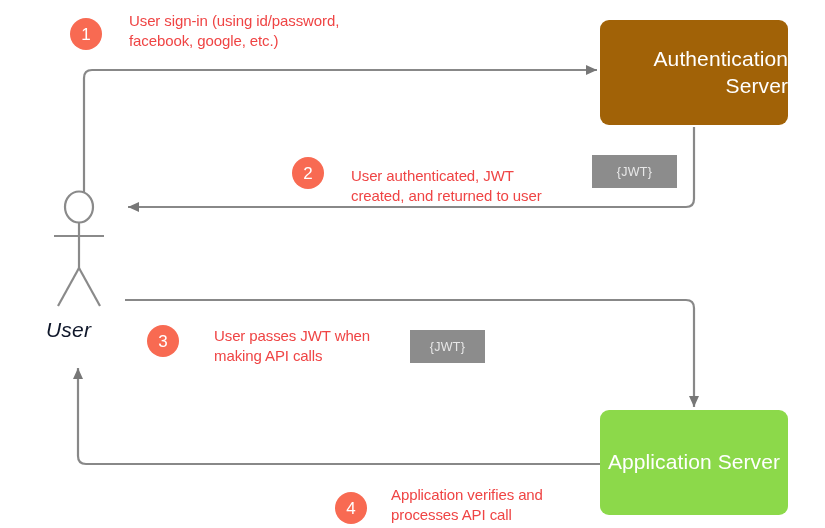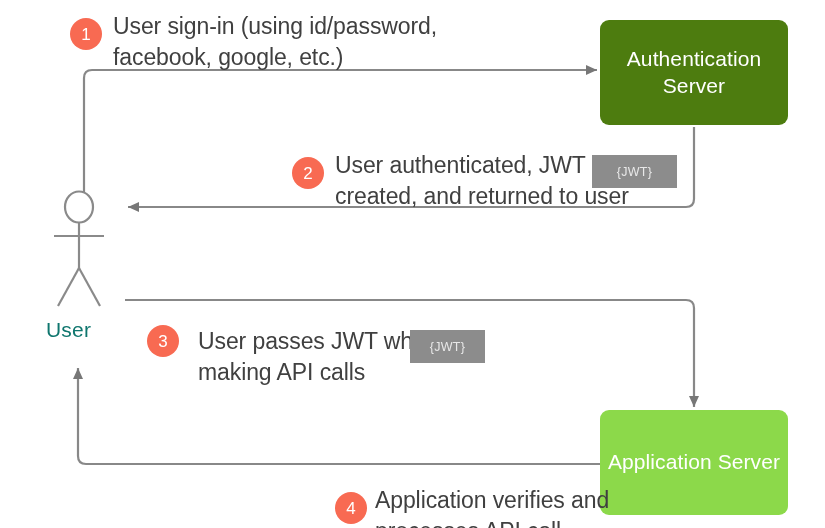--- a/index.html
+++ b/index.html
@@ -55,53 +55,55 @@
     color: #ffffff;
     font-size: 17px;
     font-weight: 400;
     display: flex;
     align-items: center;
     justify-content: center;
     line-height: 1;
   }
   .step-text {
     position: absolute;
-    color: #404040;
-    font-size: 23px;
+    color: #ef4444;
+    font-size: 15px;
     line-height: 1.33;
     white-space: pre-line;
     letter-spacing: -0.1px;
+    margin-left: 16px;
   }
   .jwt-badge {
     position: absolute;
     border-radius: 0;
     color: #e8e8e8;
     font-size: 12.5px;
     display: flex;
     align-items: center;
     justify-content: center;
     letter-spacing: 0.3px;
   }
   #jwt-badge-1 { left: 592px; top: 155px; width: 85px; height: 33px; }
   #jwt-badge-2 { left: 410px; top: 330px; width: 75px; height: 33px; }
   #badge-1 { left: 70px; top: 18px; }
   #badge-2 { left: 292px; top: 157px; }
   #badge-3 { left: 147px; top: 325px; }
   #badge-4 { left: 335px; top: 492px; }
   #text-1 { left: 113px; top: 11px; }
-  #text-2 { left: 335px; top: 150px; }
+  #text-2 { left: 335px; top: 166px; }
   #text-3 { left: 198px; top: 326px; }
   #text-4 { left: 375px; top: 485px; }
   #user-label {
     position: absolute;
     left: 46px;
     top: 318px;
-    color: #0f766e;
+    color: #0f172a;
     font-size: 21px;
     letter-spacing: 0.2px;
+    font-style: italic;
   }
 </style>
 </head>
 <body>
 
 <div id="canvas">
 
   <svg id="flow-svg" viewBox="0 0 825 528">
     <defs>
       <marker id="arrow-right" markerWidth="12" markerHeight="12" refX="11" refY="5" orient="auto" markerUnits="userSpaceOnUse">
@@ -128,21 +130,21 @@
 
     <g>
       <ellipse cx="79" cy="207" rx="14" ry="15.5" fill="none" stroke="#8a8a8a" stroke-width="2.2"></ellipse>
       <line x1="79" y1="222" x2="79" y2="270" stroke="#8a8a8a" stroke-width="2.2"></line>
       <line x1="54" y1="236" x2="104" y2="236" stroke="#8a8a8a" stroke-width="2.2"></line>
       <line x1="79" y1="268" x2="58" y2="306" stroke="#8a8a8a" stroke-width="2.2"></line>
       <line x1="79" y1="268" x2="100" y2="306" stroke="#8a8a8a" stroke-width="2.2"></line>
     </g>
   </svg>
 
-  <div id="auth-server-box" class="node-box" style="background:#4d7c0f;">
+  <div id="auth-server-box" class="node-box" style="background:#a16207;text-align:right;">
     <span>Authentication
 Server</span>
   </div>
 
   <div id="app-server-box" class="node-box" style="background:#8CD94A;">
     <span>Application
 Server</span>
   </div>
 
   <div id="user-label">User</div>

